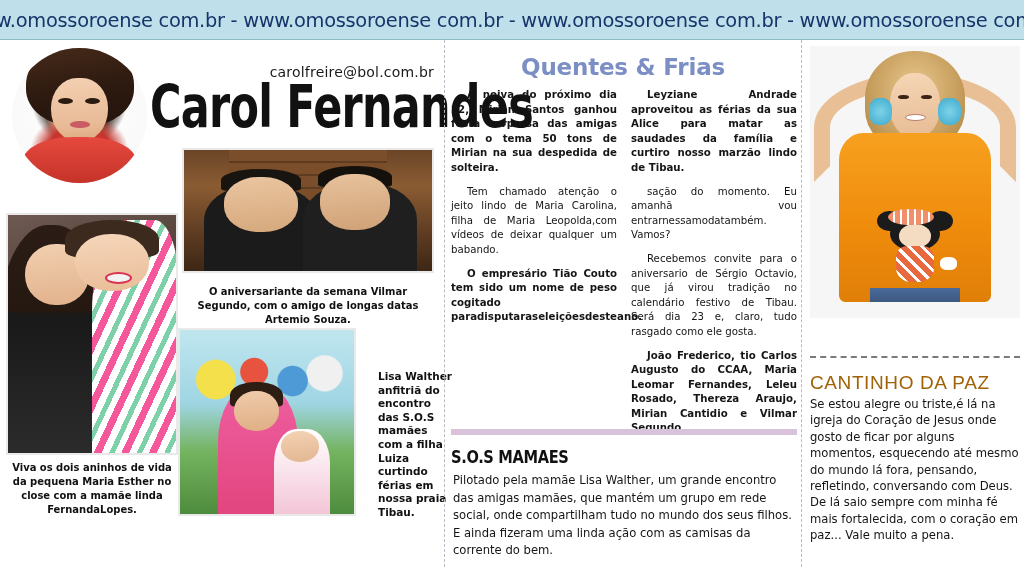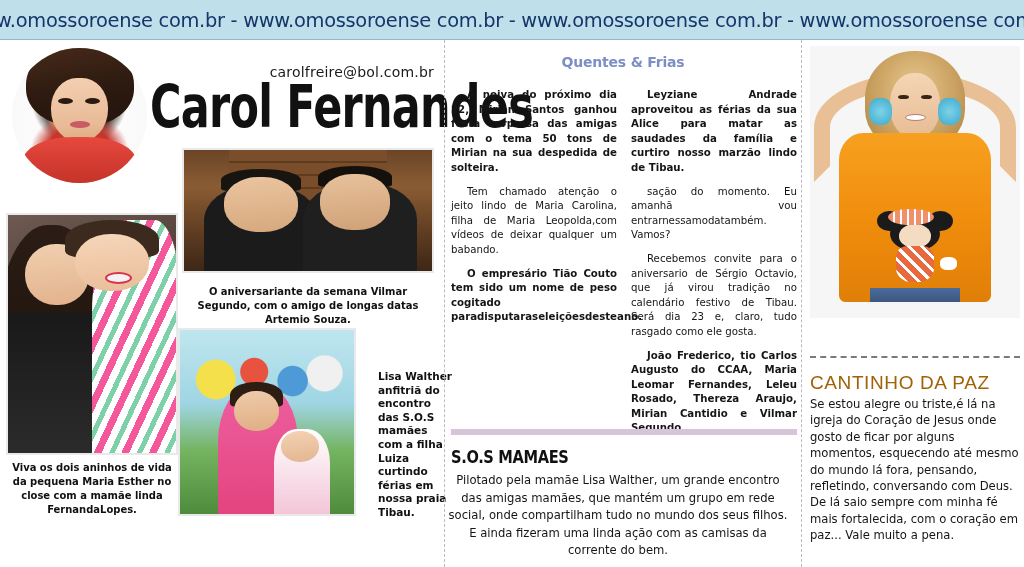--- a/index.html
+++ b/index.html
@@ -281,21 +281,21 @@
     line-height: 13.6px;
     color: #111111;
     text-align: left;
   }
 
   
   .qf-head {
     text-align: center;
     font-family: "DejaVu Sans", sans-serif;
     font-weight: bold;
-    font-size: 14px;
+    font-size: 23px;
     color: #7b8fc4;
     letter-spacing: -0.2px;
     margin-top: 14px;
   }
 
   .two-cols {
     position: absolute;
     top: 48px; left: 6px;
     width: 346px;
     display: flex;
@@ -327,27 +327,27 @@
     font-family: "DejaVu Sans", sans-serif;
     font-weight: bold;
     font-size: 17px;
     color: #111111;
     letter-spacing: -0.4px;
     transform: scaleX(0.86);
     transform-origin: left center;
   }
   .sos-body {
     position: absolute;
-    left: 0; top: 432px;
+    left: 8px; top: 432px;
     width: 346px;
     font-family: "DejaVu Sans", sans-serif;
     font-size: 11.6px;
     line-height: 17.6px;
     color: #151515;
-    text-align: center;
+    text-align: left;
   }
 
   
   .photo-liliane {
     left: 4px; top: 6px;
     width: 210px; height: 272px;
     border: 0;
     background: #f4f4f4;
   }
   .pf-bg { position:absolute; inset:0; background:#f6f6f6; }

